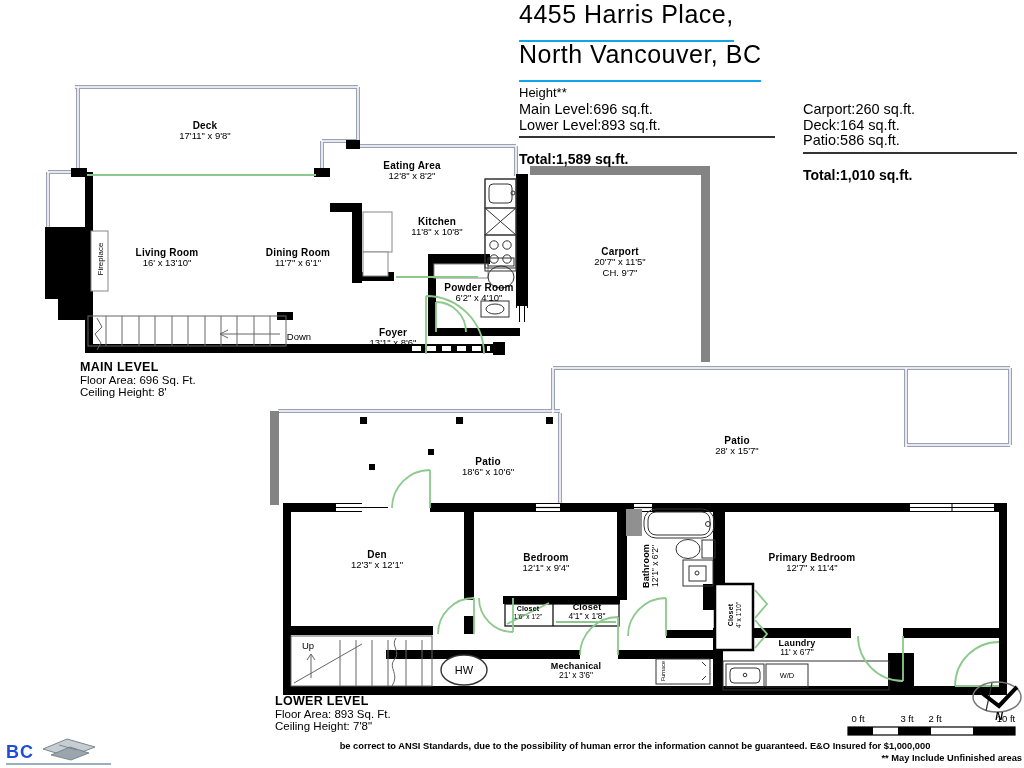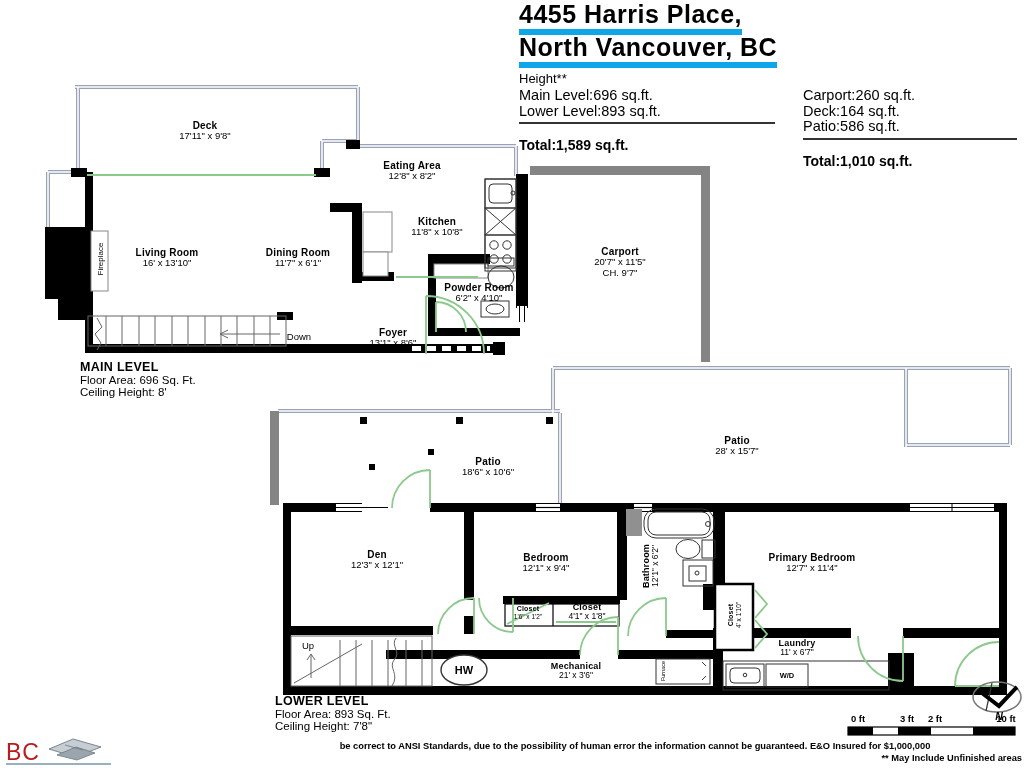--- a/index.html
+++ b/index.html
@@ -14,48 +14,48 @@
   .rail2{stroke:#fff;stroke-width:1.5;fill:none}
   .thin{stroke:#666;stroke-width:1;fill:none}
   .fx{stroke:#333;stroke-width:1.4;fill:#fff}
   .fxt{stroke:#333;stroke-width:1;fill:none}
   .door{stroke:#8cc98c;stroke-width:1.8;fill:none}
   .wdash{stroke:#fff;stroke-width:5;fill:none}
   .blk{stroke:#000;stroke-width:1.2;fill:none}
 
   
   .header{position:absolute;left:519px;top:2px;width:502px;z-index:2}
-  .title-line span{display:inline-block;font-size:25px;font-weight:bold;letter-spacing:.5px;
-        line-height:25px;border-bottom:6px solid #0ea5e9;padding-bottom:2px}
+  .title-line span{display:inline-block;font-size:25px;font-weight:normal;letter-spacing:.5px;
+        line-height:25px;border-bottom:2px solid #0ea5e9;padding-bottom:13px}
   .areas{display:flex;margin-top:3px}
   .acol{width:256px}
   .acol.ext{width:214px;margin-left:28px;padding-top:17px}
   .tnote{font-size:13px;margin-bottom:2px}
   .arow{display:flex;justify-content:flex-start;font-size:14.5px;line-height:15.5px}
   .arule{border-top:2px solid #333;margin:3px 0 4px}
   .atotal{font-weight:bold;font-size:14px;margin-top:14px}
 
   
   .lbl{position:absolute;transform:translate(-50%,-50%);text-align:center;white-space:nowrap;z-index:3;line-height:1.12}
   .lbl .nm{display:block;font-weight:bold;font-size:10px;letter-spacing:.2px}
   .lbl .dm{display:block;font-weight:normal;font-size:9.5px}
   .lbl.md .nm{font-size:9px}.lbl.md .dm{font-size:8.5px}
   .lbl.sm .nm{font-size:7px}.lbl.sm .dm{font-size:6.5px}
   .lbl.rot{transform:translate(-50%,-50%) rotate(-90deg)}
   .tag{position:absolute;transform:translate(-50%,-50%);white-space:nowrap;z-index:3;font-size:9.5px}
   .tag.rot{transform:translate(-50%,-50%) rotate(-90deg)}
-  .tag.b{font-weight:bold}
+  .tag.b{font-weight:normal}
   .level-head{position:absolute;z-index:3;line-height:12.5px}
   .lh1{font-size:12.5px;font-weight:bold;letter-spacing:.3px}
   .lh2{font-size:11.5px}
 
   
   .logo{position:absolute;left:6px;top:736px;z-index:3}
   .logo-row{display:flex;align-items:flex-end;border-bottom:2px solid #9ab0bf;padding-bottom:1px}
-  .bc{font-size:23px;font-weight:normal;color:#b91c1c;line-height:19px;letter-spacing:1px}
+  .bc{font-size:18px;font-weight:bold;color:#1d4ed8;line-height:19px;letter-spacing:1px}
   .logo-name{font-family:"Liberation Serif","DejaVu Serif",serif;font-weight:bold;font-size:12.5px;
              color:#16395c;letter-spacing:1.5px;margin-top:1px}
   .disclaimer{position:absolute;left:248px;top:741px;width:774px;font-size:9.3px;font-weight:bold;
               line-height:1.25;text-align:center;z-index:3}
   .disclaimer .dr{text-align:right}
   .nlbl{position:absolute;transform:translate(-50%,-50%);font-size:10.5px;font-weight:bold;font-style:italic;z-index:3}
 </style>
 </head>
 <body>
 

